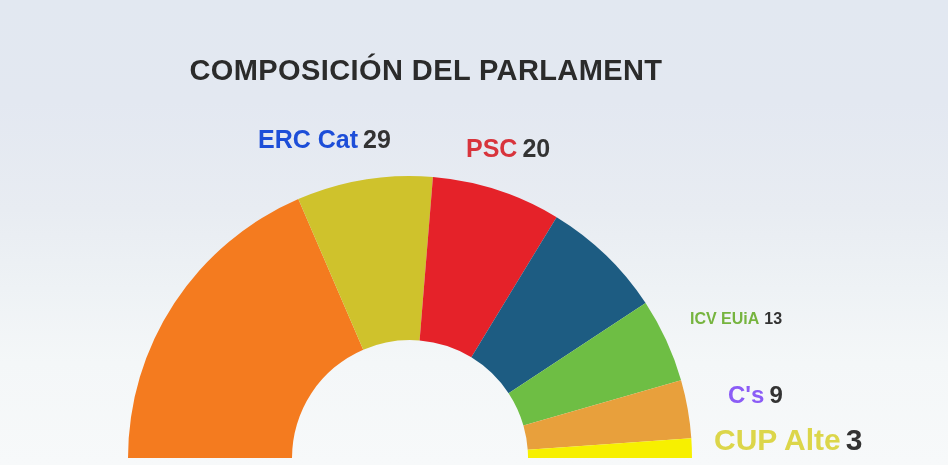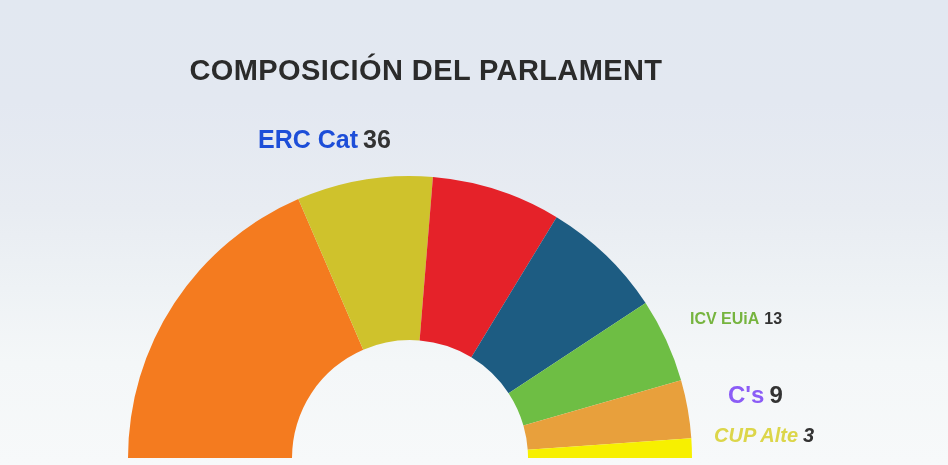--- a/index.html
+++ b/index.html
@@ -72,21 +72,21 @@
   #label-pp       { left: 624px; top: 217px; }
   #label-icv      { left: 690px; top: 311px; }
   #label-cs       { left: 718px; top: 383px; }
   #label-cup      { left: 714px; top: 425px; }
 
   
   #label-erc, #label-psc { font-size: 25px; }
   #label-pp  { font-size: 25px; }
   #label-icv { font-size: 16px; }
   #label-cs  { font-size: 24px; }
-  #label-cup { font-size: 20px; font-style: italic; }
+  #label-cup { font-size: 30px; }
 </style>
 </head>
 <body>
 
 <div id="chart-root">
 
   <div class="chart-title">COMPOSICIÓN DEL PARLAMENT</div>
 
   <svg id="hemicycle" width="948" height="465" viewBox="0 0 948 465">
     <g id="slice-group">
@@ -95,23 +95,26 @@
         <path d="M 432.9431462563361 176.9348615714493 A 282 282 0 0 1 556.6445480760389 217.12788347429185 L 471.36190309564745 357.209539893498 A 118 118 0 0 0 419.6003236108073 340.3911832107483 Z" fill="#E52229" stroke="none"></path>
         <path d="M 556.6445480760389 217.12788347429185 A 282 282 0 0 1 645.6075628184481 303.0384681840327 L 508.5875617467265 393.15794058764493 A 118 118 0 0 0 471.36190309564745 357.209539893498 Z" fill="#1D5C82" stroke="none"></path>
         <path d="M 645.6075628184481 303.0384681840327 A 282 282 0 0 1 681.075798254606 380.27026565960625 L 523.4288801207216 425.4747920135941 A 118 118 0 0 0 508.5875617467265 393.15794058764493 Z" fill="#6EBE44" stroke="none"></path>
         <path d="M 681.075798254606 380.27026565960625 A 282 282 0 0 1 691.3130621732704 438.3286744041567 L 527.7125579306593 449.76873609819324 A 118 118 0 0 0 523.4288801207216 425.4747920135941 Z" fill="#E8A03C" stroke="none"></path>
         <path d="M 691.3130621732704 438.3286744041567 A 282 282 0 0 1 692 458 L 528 458 A 118 118 0 0 0 527.7125579306593 449.76873609819324 Z" fill="#F7F000" stroke="none"></path>
       </g>
   </svg>
 
 
   <div class="seat-label" id="label-erc">
-    <span class="pname" style="color: #1d4ed8;">ERC Cat</span><span class="pnum">36</span>
+    <span class="pname" style="color: #1d4ed8;">ERC Cat</span><span class="pnum">29</span>
   </div>
 
+  <div class="seat-label" id="label-psc">
+    <span class="pname" style="color: rgb(216, 52, 60);">PSC</span><span class="pnum">20</span>
+  </div>
 
 
   <div class="seat-label" id="label-icv">
     <span class="pname" style="color: rgb(118, 180, 63);">ICV EUiA</span><span class="pnum">13</span>
   </div>
 
   <div class="seat-label" id="label-cs">
     <span class="pname" style="color: #8b5cf6; margin-left: 10px;">C's</span><span class="pnum">9</span>
   </div>
 

